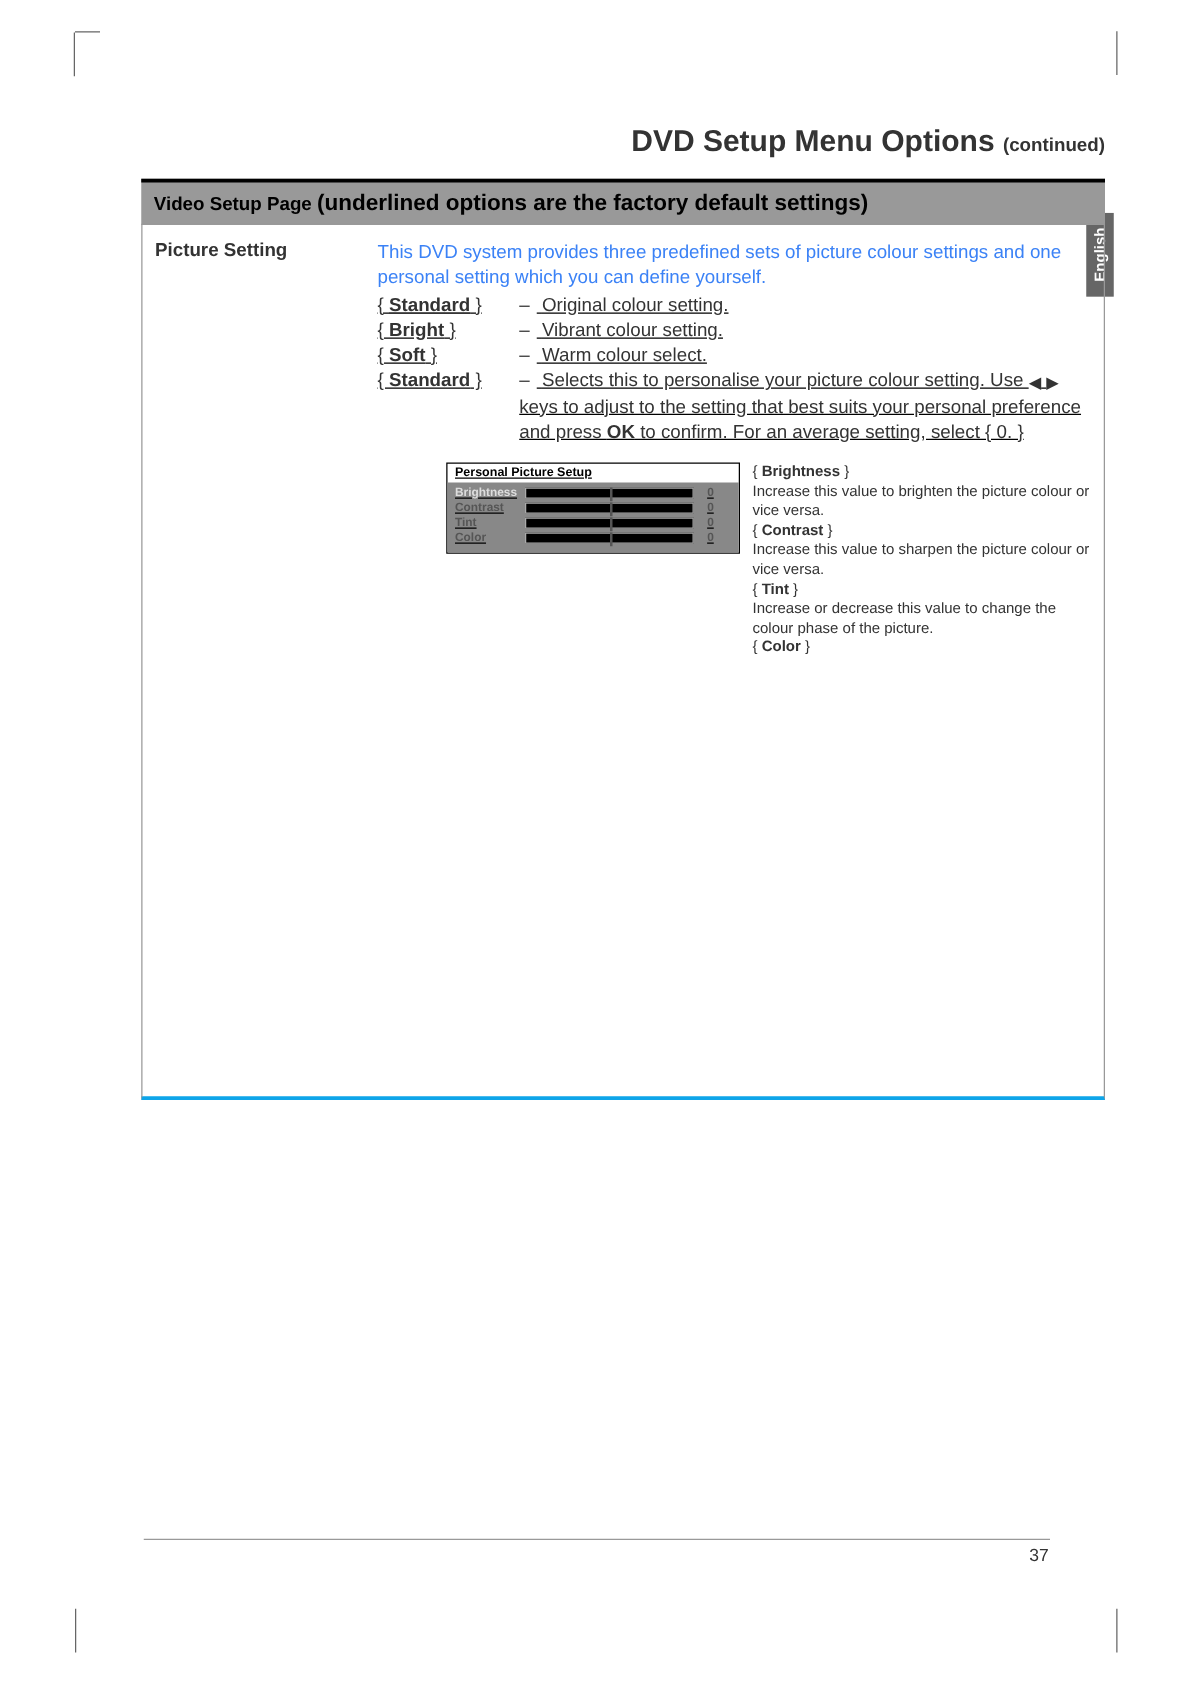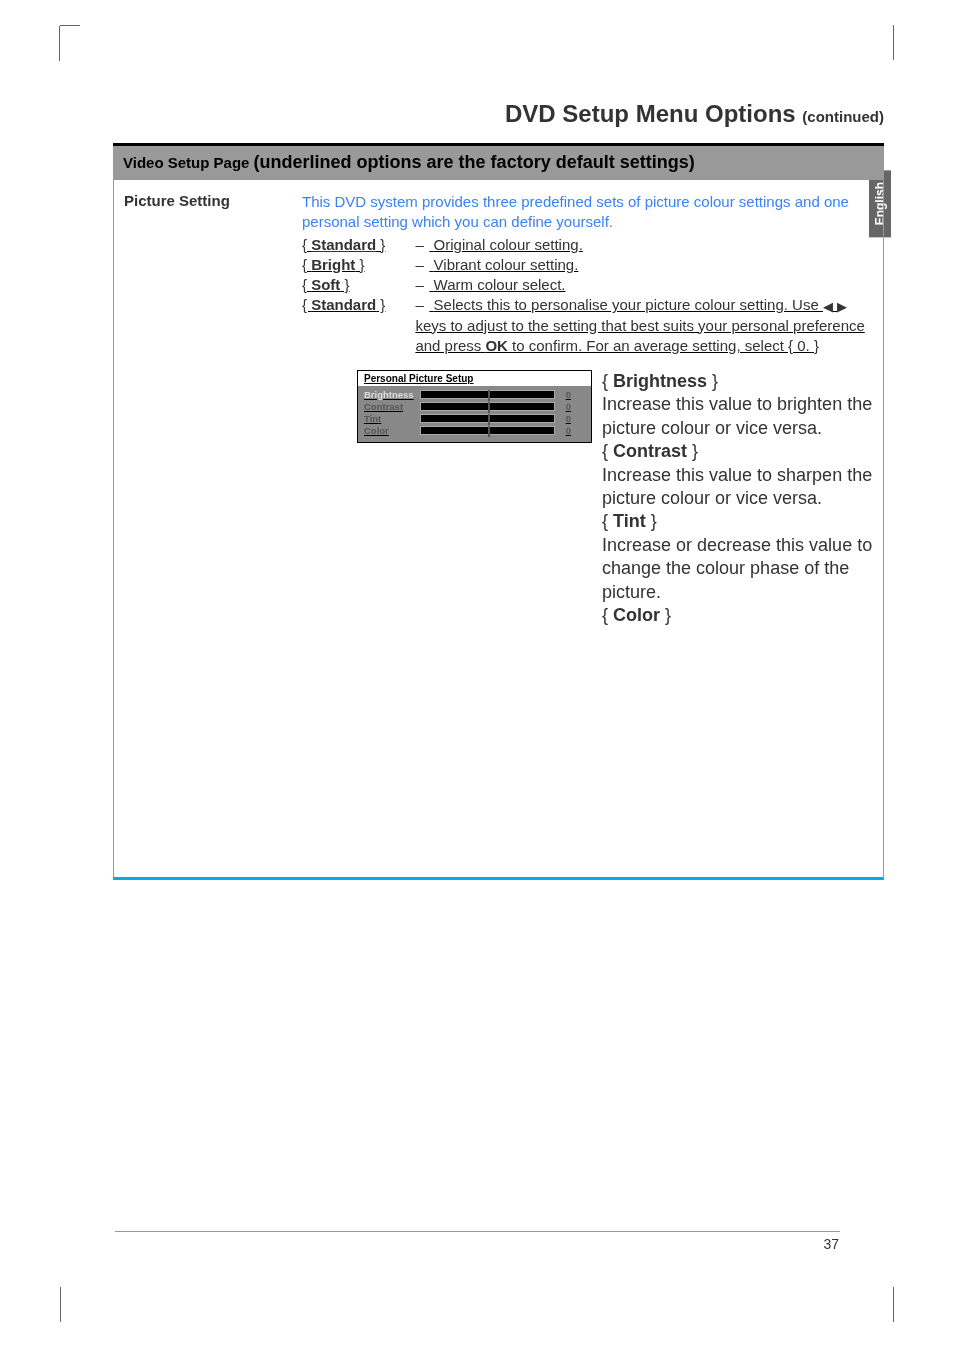--- a/index.html
+++ b/index.html
@@ -171,21 +171,21 @@
     }
     .slider-value {
       width: 16px;
       text-align: right;
       color: #555;
       font-weight: bold;
       font-size: 9.5px;
     }
     .personal-picture-right {
       flex: 1;
-      font-size: 18px;
+      font-size: 12px;
       color: #333;
       line-height: 1.3;
       padding-top: 0;
     }
     .param-label {
       font-weight: bold;
     }
     .side-tab {
       position: absolute;
       top: 170px;

